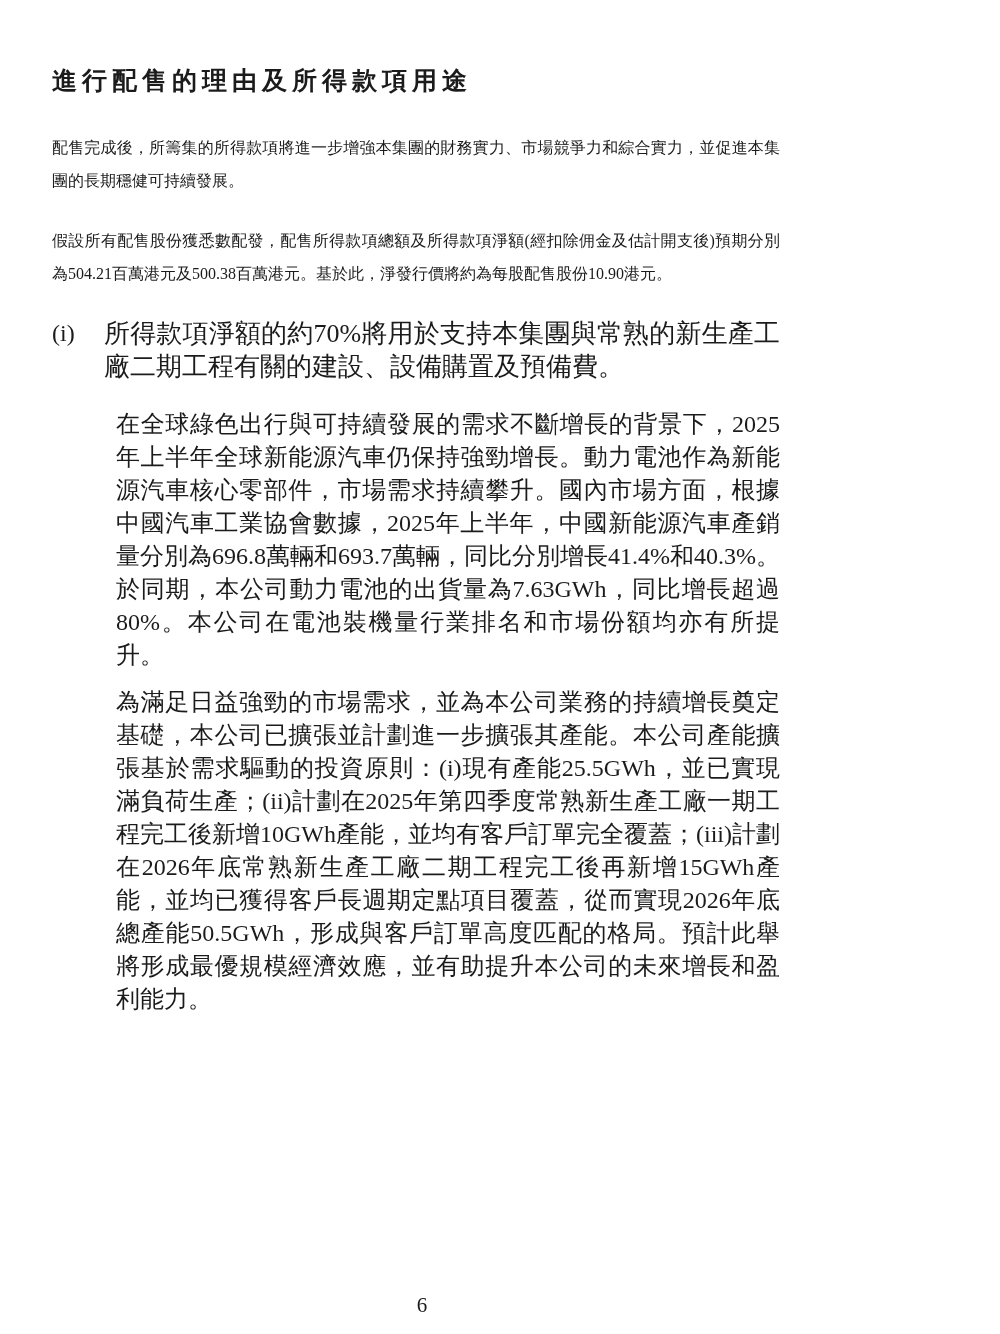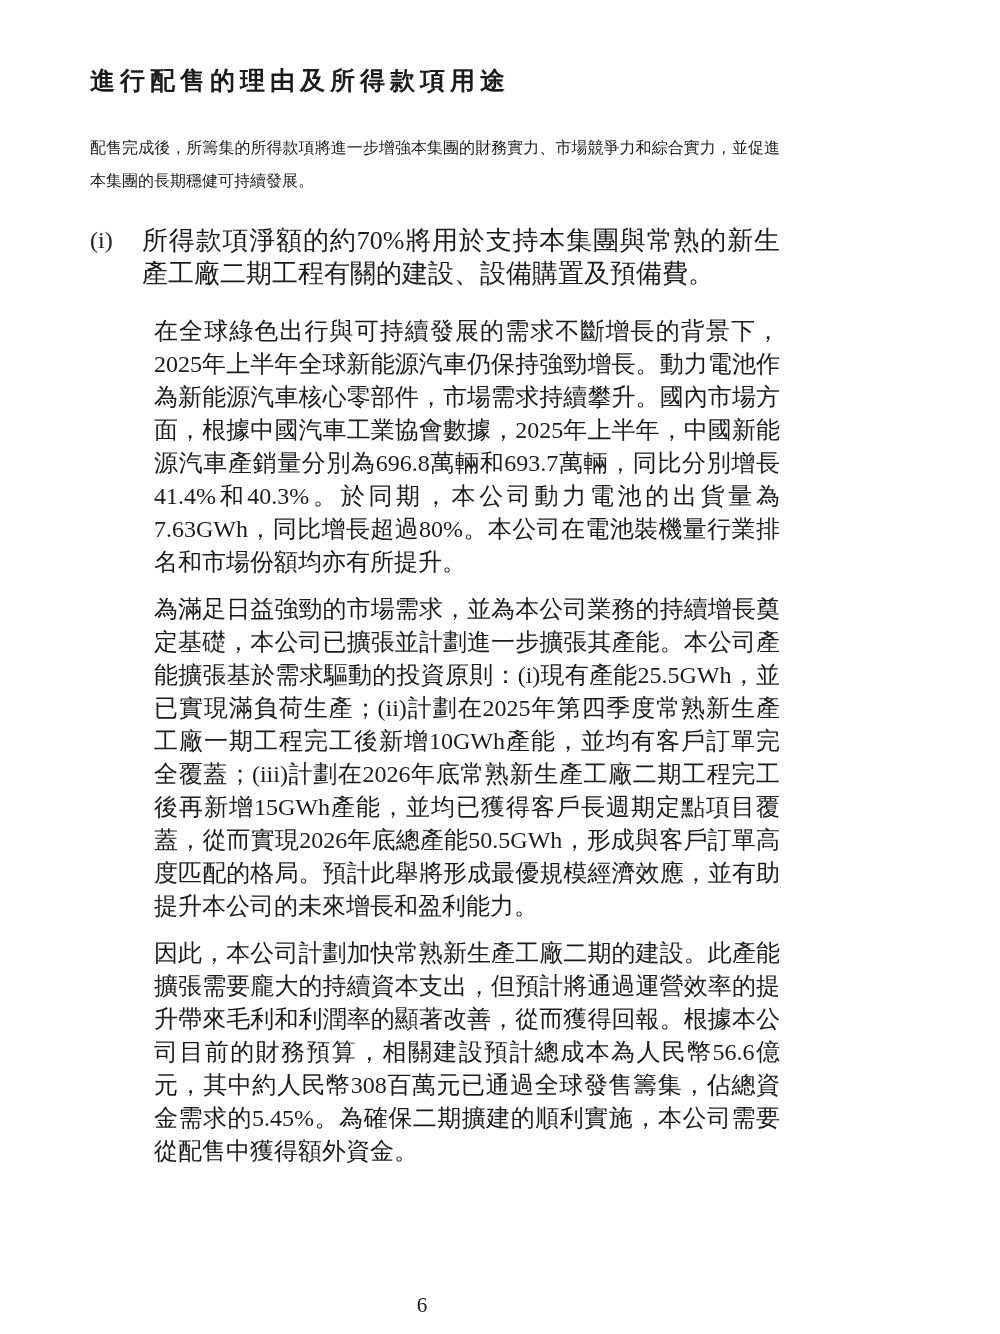--- a/index.html
+++ b/index.html
@@ -13,21 +13,21 @@
     position: relative;
     font-family: "Liberation Serif", "DejaVu Serif", serif;
     color: #1b1b1b;
   }
   .page {
     position: relative;
     width: 844px;
     height: 1334px;
     background: #ffffff;
     box-sizing: border-box;
-    padding: 64px 64px 0 90px;
+    padding: 64px 64px 0 52px;
     overflow: hidden;
   }
   .section-heading {
     font-family: "Liberation Sans", "DejaVu Sans", sans-serif;
     font-size: 25px;
     font-weight: 700;
     letter-spacing: 5px;
     color: #1b1b1b;
     margin: 0 0 34px 0;
     line-height: 1.3;
@@ -77,28 +77,28 @@
 </style>
 </head>
 <body>
 
 <div class="page">
 
   <h1 class="section-heading">進行配售的理由及所得款項用途</h1>
 
   <p class="para">配售完成後，所籌集的所得款項將進一步增強本集團的財務實力、市場競爭力和綜合實力，並促進本集團的長期穩健可持續發展。</p>
 
+  <p class="para">假設所有配售股份獲悉數配發，配售所得款項總額及所得款項淨額(經扣除佣金及估計開支後)預期分別為504.21百萬港元及500.38百萬港元。基於此，淨發行價將約為每股配售股份10.90港元。</p>
 
 
   <div class="list-item">
     <span class="list-marker">(i)</span>
     <p class="item-text">所得款項淨額的約70%將用於支持本集團與常熟的新生產工廠二期工程有關的建設、設備購置及預備費。</p>
   </div>
 
   <div class="sub-block">
     <p class="sub-para">在全球綠色出行與可持續發展的需求不斷增長的背景下，2025年上半年全球新能源汽車仍保持強勁增長。動力電池作為新能源汽車核心零部件，市場需求持續攀升。國內市場方面，根據中國汽車工業協會數據，2025年上半年，中國新能源汽車產銷量分別為696.8萬輛和693.7萬輛，同比分別增長41.4%和40.3%。於同期，本公司動力電池的出貨量為7.63GWh，同比增長超過80%。本公司在電池裝機量行業排名和市場份額均亦有所提升。</p>
     <p class="sub-para">為滿足日益強勁的市場需求，並為本公司業務的持續增長奠定基礎，本公司已擴張並計劃進一步擴張其產能。本公司產能擴張基於需求驅動的投資原則：(i)現有產能25.5GWh，並已實現滿負荷生產；(ii)計劃在2025年第四季度常熟新生產工廠一期工程完工後新增10GWh產能，並均有客戶訂單完全覆蓋；(iii)計劃在2026年底常熟新生產工廠二期工程完工後再新增15GWh產能，並均已獲得客戶長週期定點項目覆蓋，從而實現2026年底總產能50.5GWh，形成與客戶訂單高度匹配的格局。預計此舉將形成最優規模經濟效應，並有助提升本公司的未來增長和盈利能力。</p>
-    <p class="sub-para">因此，本公司計劃加快常熟新生產工廠二期的建設。此產能擴張需要龐大的持續資本支出，但預計將通過運營效率的提升帶來毛利和利潤率的顯著改善，從而獲得回報。根據本公司目前的財務預算，相關建設預計總成本為人民幣56.6億元，其中約人民幣308百萬元已通過全球發售籌集，佔總資金需求的5.45%。為確保二期擴建的順利實施，本公司需要從配售中獲得額外資金。</p>
   </div>
 
   <div class="page-number">6</div>
 
 </div>
 
 </body></html>

